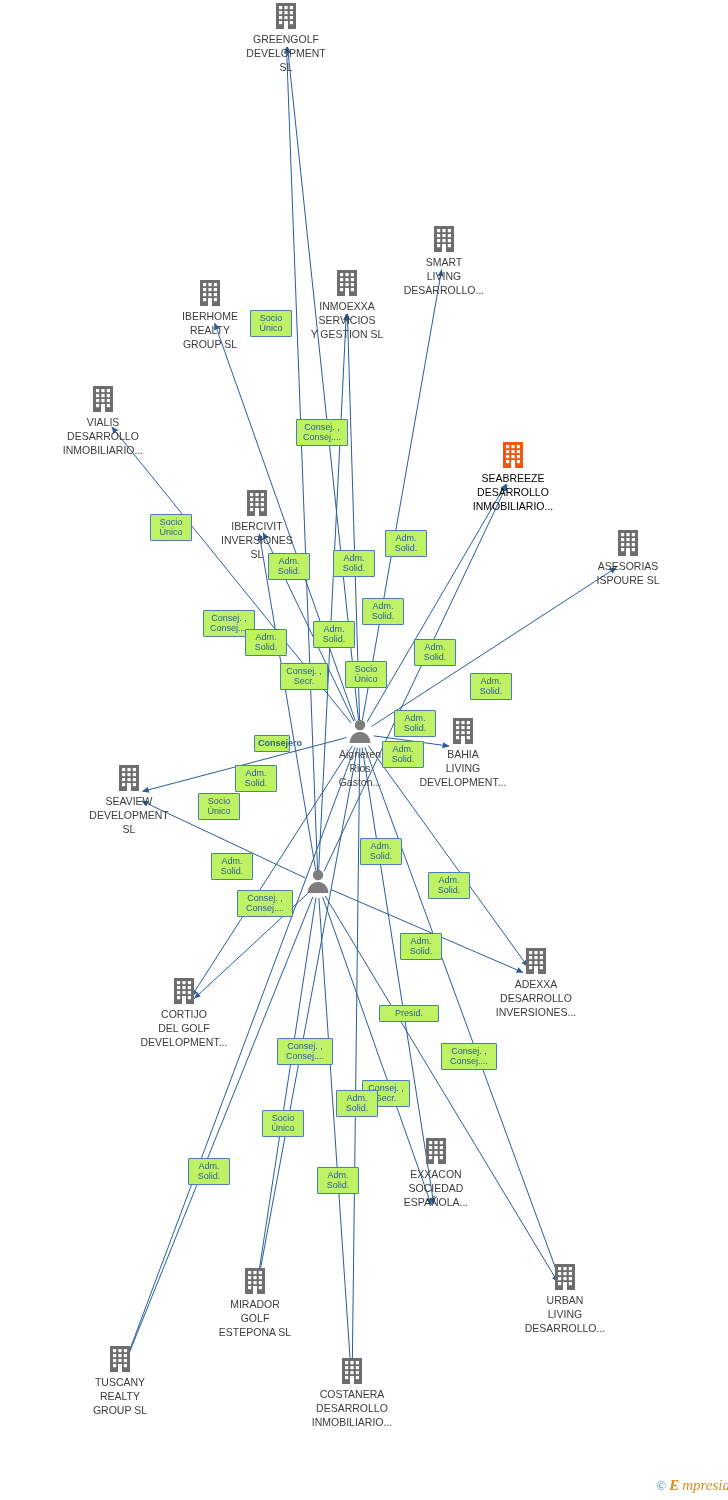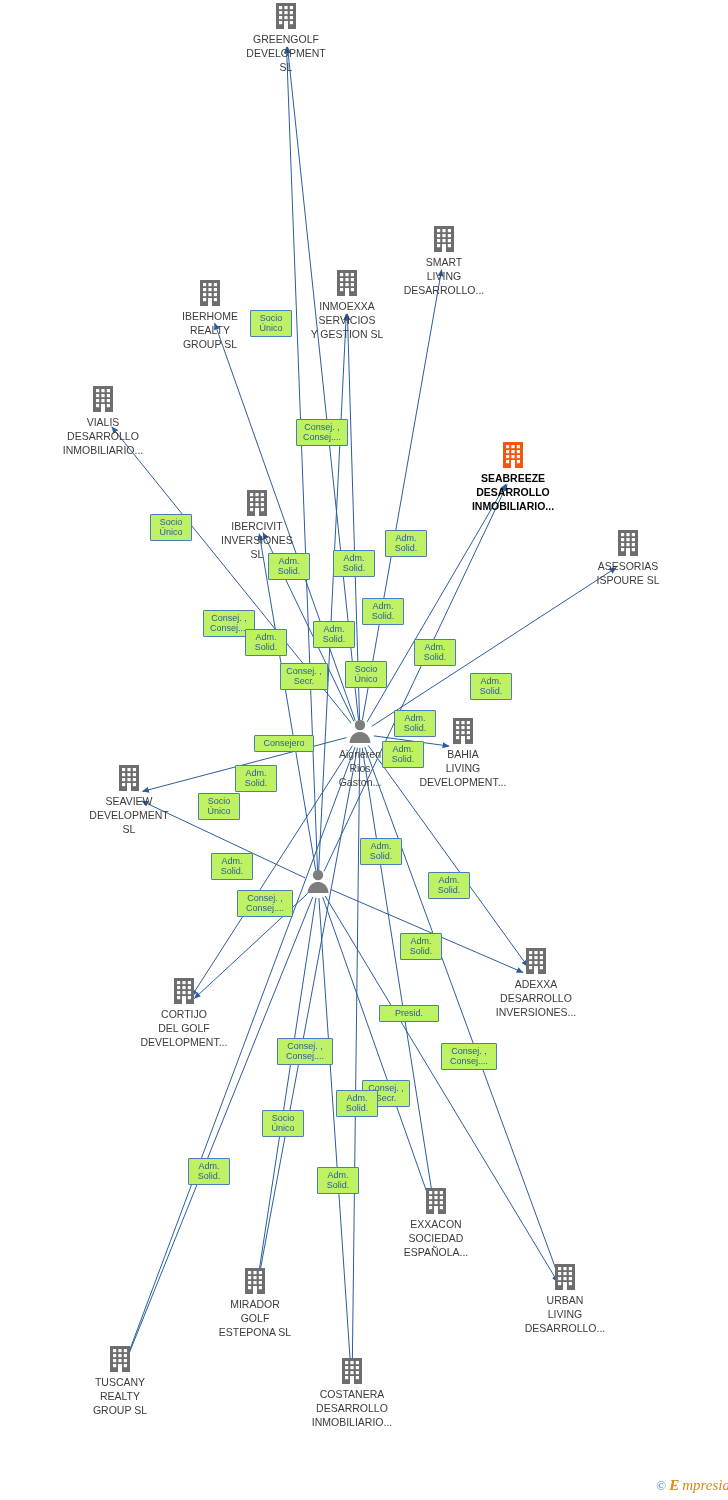--- a/index.html
+++ b/index.html
@@ -39,21 +39,21 @@
     display: block;
     margin: 0 auto 2px auto;
     width: 26px;
     height: 30px;
   }
   .node .label {
     display: block;
     white-space: pre-line;
   }
   .node.company .label { color: #3b3b3b; }
-  .node.highlight .label { color: #000000; font-weight: bold; }
+  .node.highlight .label { color: #000000; font-weight: normal; }
   .node.person .label { color: #444444; }
 
   .edge-label {
     position: absolute;
     background: #bef264;
     border: 1px solid #4a7ebb;
     color: #2a5d9e;
     font-size: 9px;
     line-height: 1.15;
     padding: 2px 3px;
@@ -361,21 +361,21 @@
           <rect x="11.4" y="15" width="3.2" height="3.2" fill="#ffffff"></rect>
           <rect x="16.8" y="15" width="3.2" height="3.2" fill="#ffffff"></rect>
           <rect x="6" y="20" width="3.2" height="3.2" fill="#ffffff"></rect>
           <rect x="16.8" y="20" width="3.2" height="3.2" fill="#ffffff"></rect>
           <rect x="11" y="20" width="4" height="8" fill="#ffffff"></rect>
         </svg>
         <span class="label">CORTIJO
 DEL GOLF
 DEVELOPMENT...</span>
       </div>
-      <div class="node company" style="left: 436px; top: 1186px;">
+      <div class="node company" style="left: 436px; top: 1136px;">
         <svg class="glyph" viewBox="0 0 26 30" xmlns="http://www.w3.org/2000/svg">
           <rect x="3" y="2" width="20" height="26" fill="#6d6d6d"></rect>
           <rect x="6" y="5" width="3.2" height="3.2" fill="#ffffff"></rect>
           <rect x="11.4" y="5" width="3.2" height="3.2" fill="#ffffff"></rect>
           <rect x="16.8" y="5" width="3.2" height="3.2" fill="#ffffff"></rect>
           <rect x="6" y="10" width="3.2" height="3.2" fill="#ffffff"></rect>
           <rect x="11.4" y="10" width="3.2" height="3.2" fill="#ffffff"></rect>
           <rect x="16.8" y="10" width="3.2" height="3.2" fill="#ffffff"></rect>
           <rect x="6" y="15" width="3.2" height="3.2" fill="#ffffff"></rect>
           <rect x="11.4" y="15" width="3.2" height="3.2" fill="#ffffff"></rect>
@@ -510,21 +510,21 @@
       <div class="edge-label" style="left: 280px; top: 663px; width: 48px; min-height: 26px;">Consej. ,
 Secr.</div>
       <div class="edge-label" style="left: 345px; top: 661px; width: 42px; min-height: 26px;">Socio
 Único</div>
       <div class="edge-label" style="left: 470px; top: 673px; width: 42px; min-height: 26px;">Adm.
 Solid.</div>
       <div class="edge-label" style="left: 394px; top: 710px; width: 42px; min-height: 26px;">Adm.
 Solid.</div>
       <div class="edge-label" style="left: 382px; top: 741px; width: 42px; min-height: 26px;">Adm.
 Solid.</div>
-      <div class="edge-label" style="left: 254px; top: 735px; width: 60px; min-height: 17px;">Consejero</div>
+      <div class="edge-label" style="left: 254px; top: 735px; width: 36px; min-height: 17px; font-weight: bold;">Consejero</div>
       <div class="edge-label" style="left: 235px; top: 765px; width: 42px; min-height: 26px;">Adm.
 Solid.</div>
       <div class="edge-label" style="left: 198px; top: 793px; width: 42px; min-height: 26px;">Socio
 Único</div>
       <div class="edge-label" style="left: 360px; top: 838px; width: 42px; min-height: 26px;">Adm.
 Solid.</div>
       <div class="edge-label" style="left: 211px; top: 853px; width: 42px; min-height: 26px;">Adm.
 Solid.</div>
       <div class="edge-label" style="left: 428px; top: 872px; width: 42px; min-height: 26px;">Adm.
 Solid.</div>

